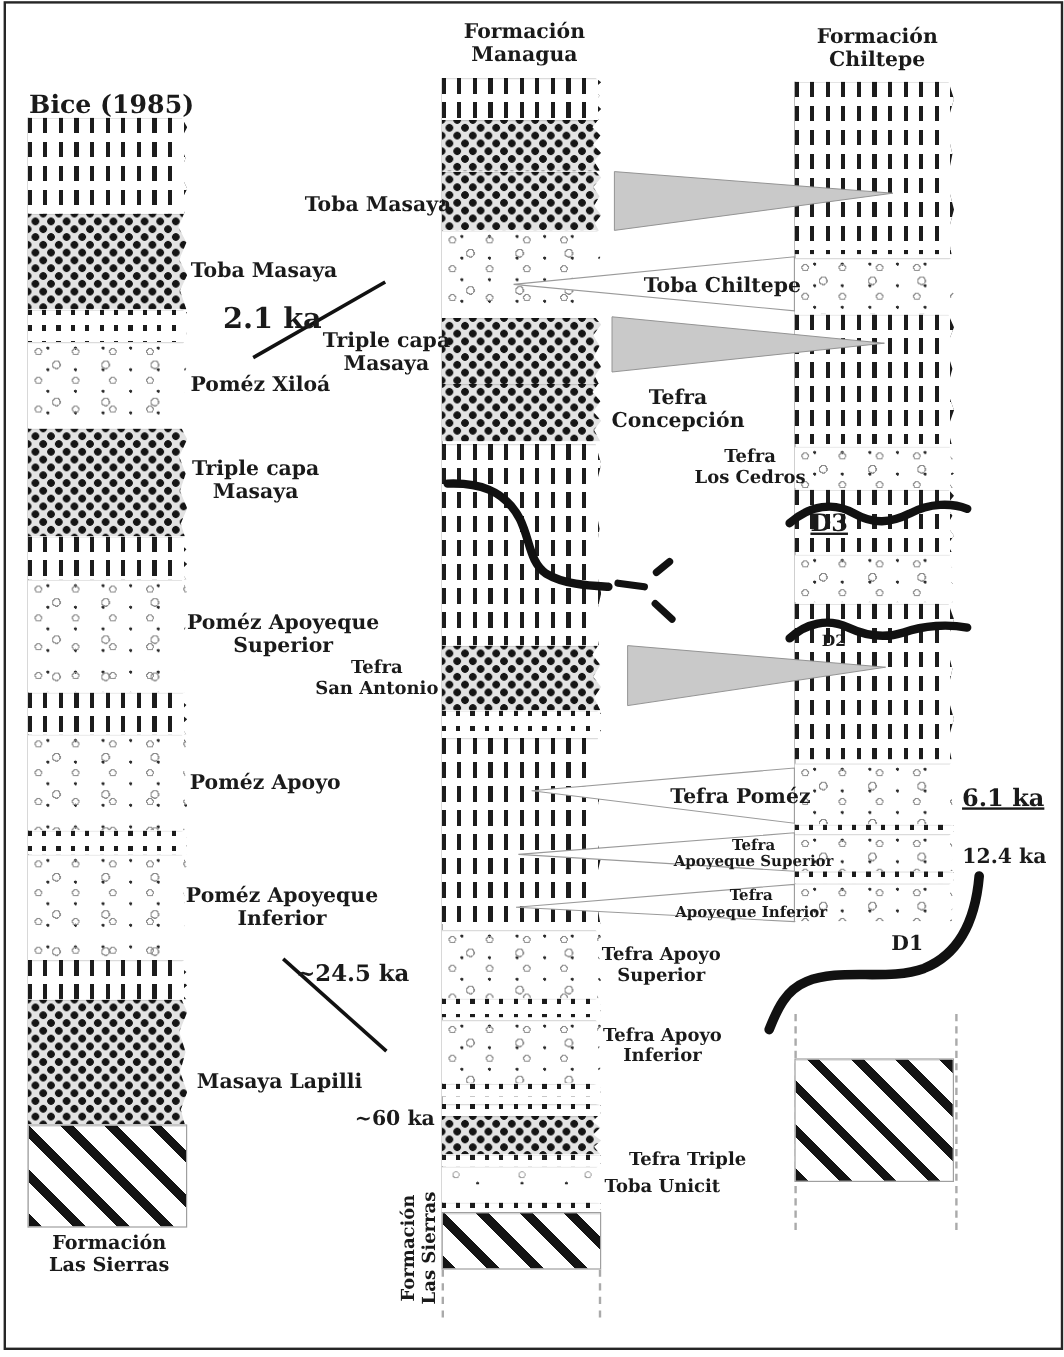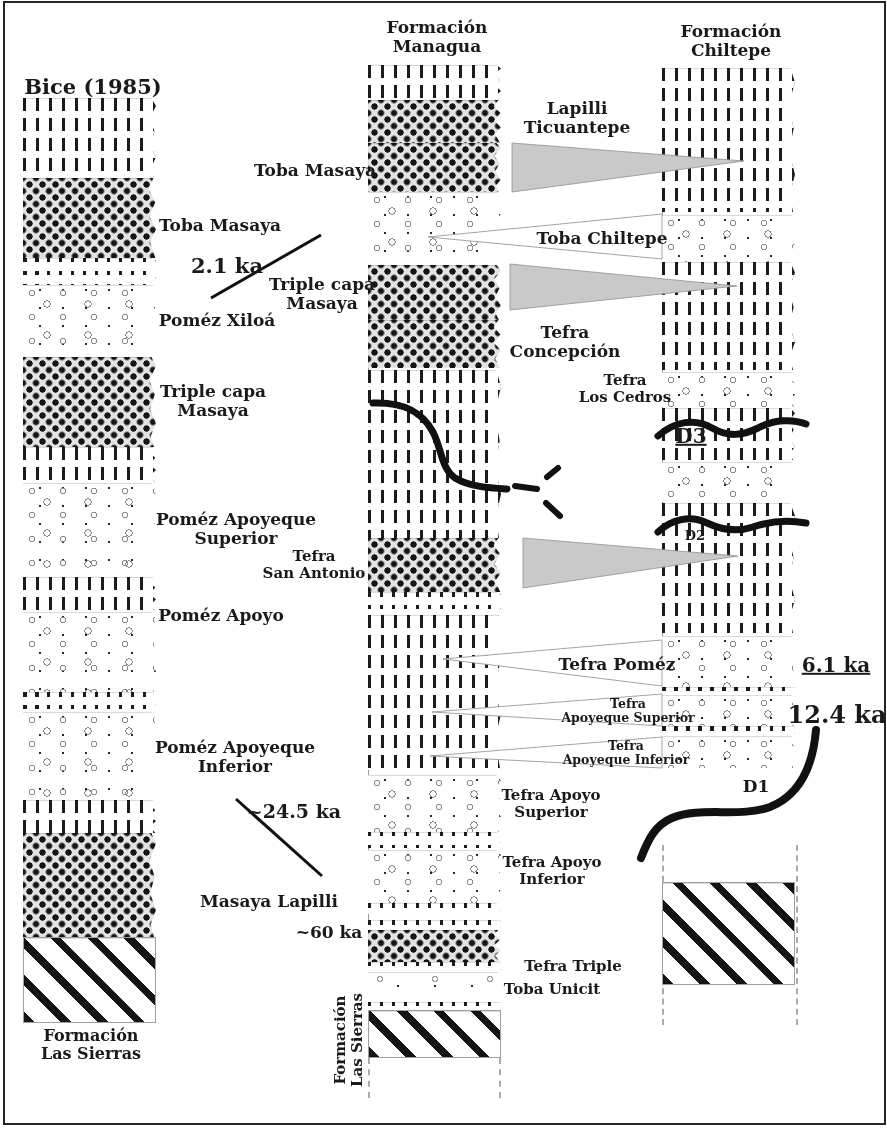--- a/index.html
+++ b/index.html
@@ -128,58 +128,56 @@
       <div class="layer pat-pumice" style="top: 695px; height: 31px;"></div>
       <div class="layer pat-dashsm" style="top: 726px; height: 10px;"></div>
       <div class="layer pat-pumice" style="top: 736px; height: 32px;"></div>
       <div class="layer pat-stripes straight" style="top: 882px; height: 103px;"></div>
     </div>
     <div class="lbl" style="left: 93px; top: 87px; font-size: 21px;">Bice (1985)</div>
     <div class="lbl" style="left: 437px; top: 37px; font-size: 17px;">Formación
 Managua</div>
     <div class="lbl" style="left: 731px; top: 41px; font-size: 17px;">Formación
 Chiltepe</div>
-    <div class="lbl" style="left: 577px; top: 118px; font-size: 17px;">Lapilli
-Ticuantepe</div>
     <div class="lbl" style="left: 315px; top: 171px; font-size: 17px;">Toba Masaya</div>
     <div class="lbl" style="left: 220px; top: 226px; font-size: 17px;">Toba Masaya</div>
-    <div class="lbl" style="left: 227px; top: 266px; font-size: 21px;">2.1 ka</div>
+    <div class="lbl" style="left: 227px; top: 266px; font-size: 24px;">2.1 ka</div>
     <div class="lbl" style="left: 602px; top: 239px; font-size: 17px;">Toba Chiltepe</div>
     <div class="lbl" style="left: 322px; top: 294px; font-size: 17px;">Triple capa
 Masaya</div>
     <div class="lbl" style="left: 217px; top: 321px; font-size: 17px;">Poméz Xiloá</div>
     <div class="lbl" style="left: 565px; top: 342px; font-size: 17px;">Tefra
 Concepción</div>
     <div class="lbl" style="left: 625px; top: 389px; font-size: 15px;">Tefra
 Los Cedros</div>
     <div class="lbl" style="left: 213px; top: 401px; font-size: 17px;">Triple capa
 Masaya</div>
     <div class="lbl" style="left: 691px; top: 436px; font-size: 20px; text-decoration: underline;">D3</div>
     <div class="lbl" style="left: 236px; top: 529px; font-size: 17px;">Poméz Apoyeque
 Superior</div>
     <div class="lbl" style="left: 314px; top: 565px; font-size: 15px;">Tefra
 San Antonio</div>
     <div class="lbl" style="left: 695px; top: 536px; font-size: 13px;">D2</div>
-    <div class="lbl" style="left: 221px; top: 616px; font-size: 17px;">Poméz Apoyo</div>
+    <div class="lbl" style="left: 221px; top: 653px; font-size: 17px;">Poméz Apoyo</div>
     <div class="lbl" style="left: 617px; top: 665px; font-size: 17px;">Tefra Poméz</div>
     <div class="lbl" style="left: 836px; top: 665px; font-size: 20px; text-decoration: underline;">6.1 ka</div>
     <div class="lbl" style="left: 628px; top: 711px; font-size: 12.5px;">Tefra
 Apoyeque Superior</div>
-    <div class="lbl" style="left: 837px; top: 715px; font-size: 24px;">12.4 ka</div>
+    <div class="lbl" style="left: 837px; top: 715px; font-size: 17px;">12.4 ka</div>
     <div class="lbl" style="left: 626px; top: 753px; font-size: 12.5px;">Tefra
 Apoyeque Inferior</div>
     <div class="lbl" style="left: 235px; top: 757px; font-size: 17px;">Poméz Apoyeque
 Inferior</div>
     <div class="lbl" style="left: 756px; top: 787px; font-size: 17px;">D1</div>
     <div class="lbl" style="left: 551px; top: 804px; font-size: 15px;">Tefra Apoyo
 Superior</div>
     <div class="lbl" style="left: 294px; top: 812px; font-size: 19px;">~24.5 ka</div>
     <div class="lbl" style="left: 552px; top: 871px; font-size: 15px;">Tefra Apoyo
 Inferior</div>
-    <div class="lbl" style="left: 233px; top: 902px; font-size: 17px; margin-left: 36px;">Masaya Lapilli</div>
+    <div class="lbl" style="left: 233px; top: 902px; font-size: 17px;">Masaya Lapilli</div>
     <div class="lbl" style="left: 329px; top: 933px; font-size: 17px;">~60 ka</div>
     <div class="lbl" style="left: 573px; top: 966px; font-size: 15px;">Tefra Triple</div>
     <div class="lbl" style="left: 552px; top: 989px; font-size: 15px;">Toba Unicit</div>
     <div class="lbl" style="left: 91px; top: 1045px; font-size: 16px;">Formación
 Las Sierras</div>
     <div class="lbl rot" style="left: 349px; top: 1040px; font-size: 15px;">Formación
 Las Sierras</div>
   </div>
 
 </body></html>

